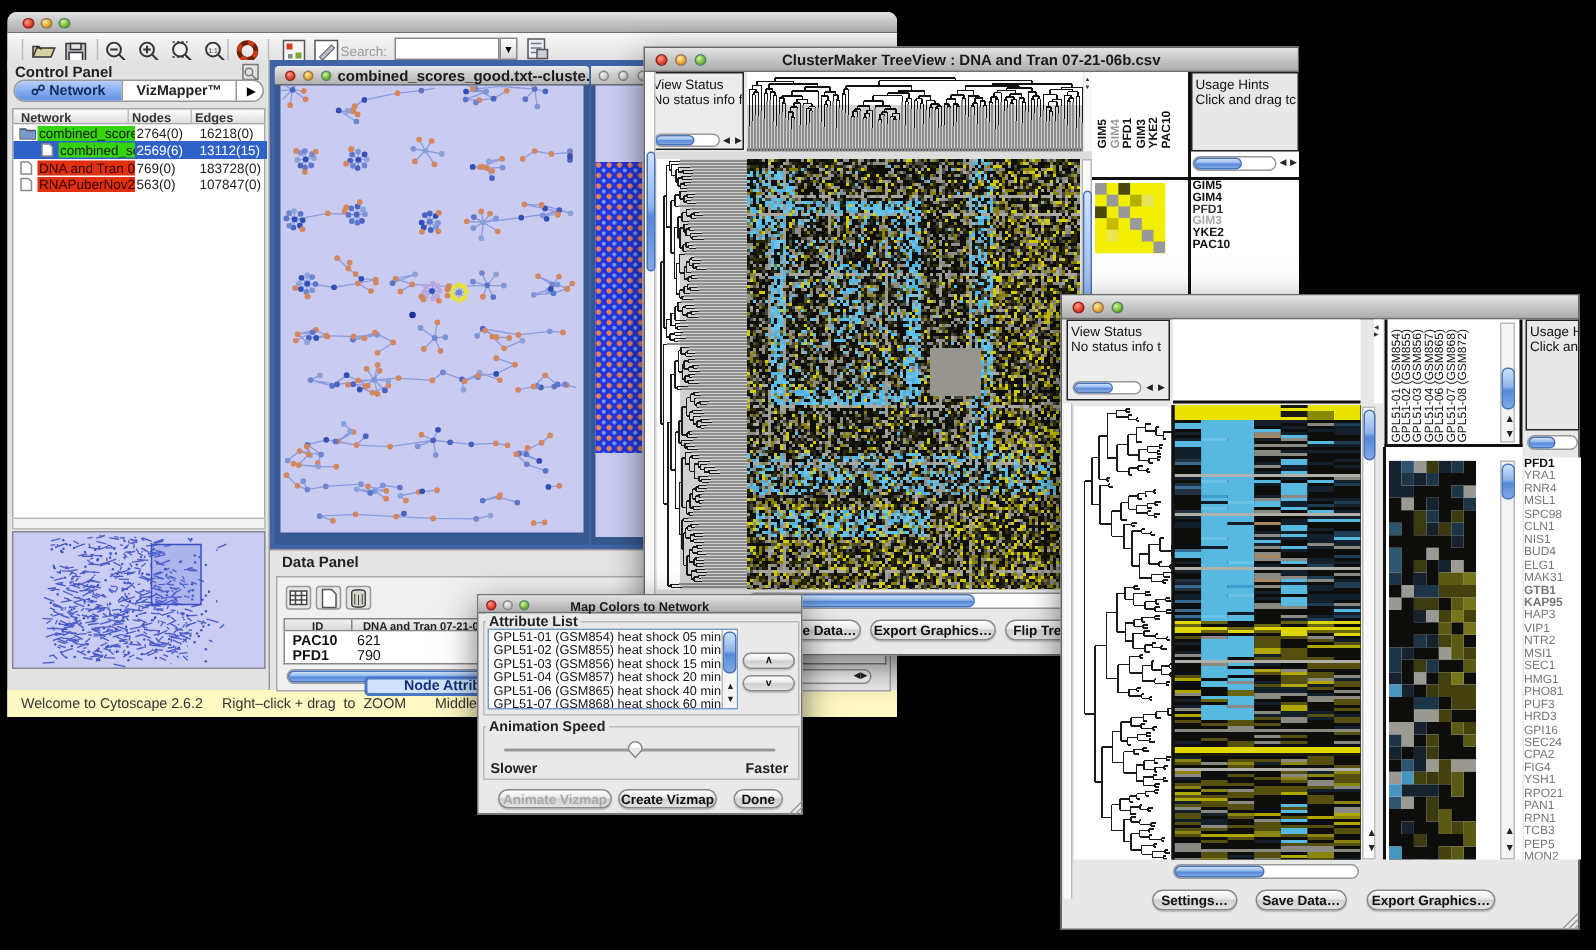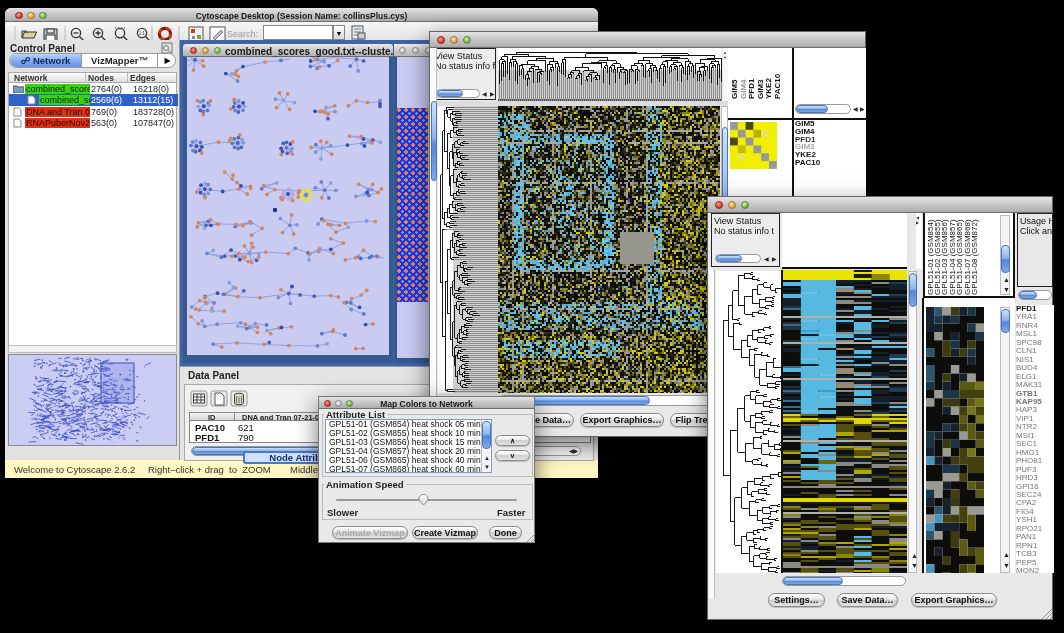--- a/index.html
+++ b/index.html
@@ -17,21 +17,20 @@
  text-align:center;font-weight:bold;color:#111;box-shadow:0 1px 1px rgba(0,0,0,.2)}
 .bluepill{position:absolute;border-radius:5px;background:linear-gradient(#cfe2fa,#8fb5ec 45%,#5688d8 55%,#7fa8e6);border:1px solid #4a74b8}
 .strack{position:absolute;background:#fff;border:1px solid #999}
 .arr{position:absolute;font-size:6px;color:#222;line-height:6px}
 </style></head><body>
 <div class="win" style="left:5px;top:8px;width:593px;height:470px;border-radius:6px 6px 0 0;z-index:1">
     <div class="tbar" style="height:14px;border-radius:6px 6px 0 0"></div>
     <div class="tl tlr" style="left:10px;top:3.5px;width:7.5px;height:7.5px"></div>
     <div class="tl tly" style="left:22px;top:3.5px;width:7.5px;height:7.5px"></div>
     <div class="tl tlg" style="left:34px;top:3.5px;width:7.5px;height:7.5px"></div>
-    <div class="ttl" style="top:3px;font-size:8.5px">Cytoscape Desktop (Session Name: collinsPlus.cys)</div>
     <div class="abs" style="left:0;top:14px;width:593px;height:26px;background:linear-gradient(#f7f7f7,#dcdcdc);border-bottom:1px solid #9a9a9a"></div>
 <svg class="abs" style="left:8px;top:16px" width="360" height="22" xmlns="http://www.w3.org/2000/svg">
  <g stroke="#333" fill="none">
   <path d="M2 2v18" stroke="#bbb"></path>
   <path d="M9 14l2.5-6h12l-2.5 6z M9 14V7h4l1.5 2" fill="#d8d2a0"></path>
   <rect x="31" y="5" width="13" height="12" fill="#b9bec9"></rect>
         <rect x="34" y="5" width="7" height="4" fill="#e8e8e8"></rect>
         <rect x="33" y="11" width="9" height="6" fill="#fff"></rect>
   <path d="M52 2v18 M139 2v18 M166 2v18" stroke="#bbb"></path>
   <g stroke-width="1.3">
@@ -695,20 +694,21 @@
       <span class="abs" style="left:9px;top:4px">Welcome to Cytoscape 2.6.2</span>
       <span class="abs" style="left:143px;top:4px">Right–click + drag&nbsp; to&nbsp; ZOOM</span>
       <span class="abs" style="left:285px;top:4px">Middle-</span>
     </div>
   </div>
 <div class="win" style="left:429px;top:31px;width:437px;height:406px;border:1px solid #666;z-index:2">
     <div class="tbar" style="height:16px"></div>
     <div class="tl tlr" style="left:7px;top:4px;width:8px;height:8px"></div>
     <div class="tl tly" style="left:20px;top:4px;width:8px;height:8px"></div>
     <div class="tl tlg" style="left:33px;top:4px;width:8px;height:8px"></div>
+    <div class="ttl" style="top:3px;font-size:10px">ClusterMaker TreeView : DNA and Tran 07-21-06b.csv</div>
     <div class="abs" style="left:2px;top:16px;width:64px;height:52px;background:#ececec;border:1px solid #222;font-size:9px;color:#111;overflow:hidden">
       <div style="padding:2px 0 0 2px;white-space:nowrap">View Status</div>
       <div style="padding:0 0 0 2px;white-space:nowrap">No status info f</div>
       <div class="strack" style="left:3px;top:40px;width:44px;height:9px;border-radius:5px"></div>
       <div class="bluepill" style="left:4px;top:41px;width:26px;height:7px;border-radius:4px"></div>
       <span class="arr" style="left:49px;top:42px">◀</span>
       <span class="arr" style="left:57px;top:42px">▶</span>
     </div>
     <div class="abs" style="left:68px;top:16px;width:224px;height:53px;background:#fff;border-bottom:2px solid #111"><svg xmlns="http://www.w3.org/2000/svg" width="224" height="53" shape-rendering="crispEdges">
         <rect x="0" y="22.26" width="224" height="30.74" fill="#9a9a9a" opacity="0.45"></rect>
@@ -720,20 +720,24 @@
       <div>▼</div>
     </div>
     <div class="abs" style="left:298px;top:16px;width:138px;height:374px;background:#fff"></div>
     <div class="abs" style="left:300px;top:67px;width:50px;font-size:8px;font-weight:bold;color:#111;transform:rotate(-90deg);transform-origin:0 0;white-space:nowrap">GIM5</div>
     <div class="abs" style="left:308.5px;top:67px;width:50px;font-size:8px;font-weight:bold;color:#999;transform:rotate(-90deg);transform-origin:0 0;white-space:nowrap">GIM4</div>
     <div class="abs" style="left:317px;top:67px;width:50px;font-size:8px;font-weight:bold;color:#111;transform:rotate(-90deg);transform-origin:0 0;white-space:nowrap">PFD1</div>
     <div class="abs" style="left:325.5px;top:67px;width:50px;font-size:8px;font-weight:bold;color:#111;transform:rotate(-90deg);transform-origin:0 0;white-space:nowrap">GIM3</div>
     <div class="abs" style="left:334px;top:67px;width:50px;font-size:8px;font-weight:bold;color:#111;transform:rotate(-90deg);transform-origin:0 0;white-space:nowrap">YKE2</div>
     <div class="abs" style="left:342.5px;top:67px;width:50px;font-size:8px;font-weight:bold;color:#111;transform:rotate(-90deg);transform-origin:0 0;white-space:nowrap">PAC10</div>
     <div class="abs" style="left:362px;top:16px;width:2px;height:150px;background:#111"></div>
+    <div class="abs" style="left:364px;top:16px;width:72px;height:53px;background:#e8e8e8;border:1px solid #222;font-size:9px;color:#111">
+      <div style="padding:2px 0 0 2px">Usage Hints</div>
+      <div style="padding:0 0 0 2px">Click and drag tc</div>
+    </div>
     <div class="strack" style="left:365px;top:72px;width:56px;height:10px;border-radius:5px"></div>
     <div class="bluepill" style="left:366px;top:73px;width:32px;height:8px;border-radius:4px"></div>
     <span class="arr" style="left:423px;top:74px">◀</span>
     <span class="arr" style="left:430px;top:74px">▶</span>
     <div class="abs" style="left:298px;top:86px;width:138px;height:2px;background:#111"></div>
     <svg class="abs" style="left:300px;top:90px" width="47" height="47" xmlns="http://www.w3.org/2000/svg">
       <rect width="47" height="47" fill="#f2ee00"></rect>
       <rect x="0" y="0" width="7.8" height="7.8" fill="#999"></rect>
       <rect x="7.8" y="7.8" width="7.8" height="7.8" fill="#999"></rect>
       <rect x="15.6" y="15.6" width="7.8" height="7.8" fill="#999"></rect>

